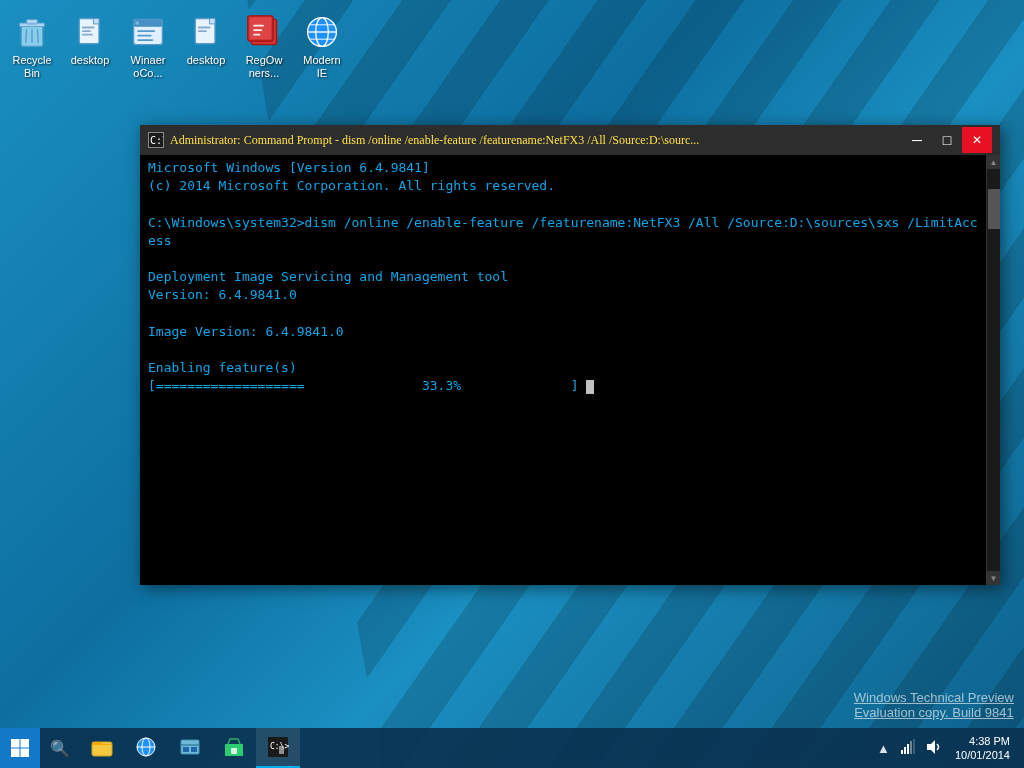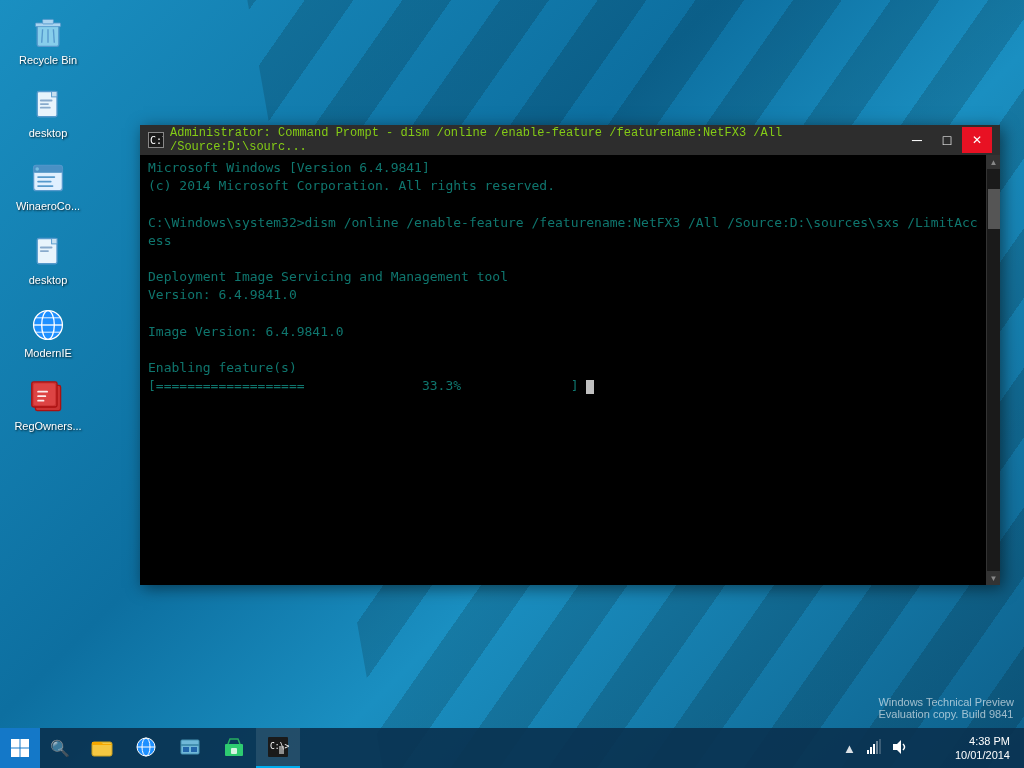--- a/index.html
+++ b/index.html
@@ -39,21 +39,21 @@
     }
 
     
     .desktop-icons {
       position: absolute;
       left: 0;
       top: 0;
       width: 100px;
       padding: 8px;
       display: flex;
-      flex-direction: column;
+      flex-direction: row;
       gap: 10px;
     }
 
     .desktop-icon {
       display: flex;
       flex-direction: column;
       align-items: center;
       width: 80px;
       padding: 4px;
       cursor: pointer;
@@ -107,24 +107,24 @@
       background: #666;
       border: 1px solid #888;
       display: flex;
       align-items: center;
       justify-content: center;
       font-size: 10px;
       color: white;
     }
 
     .cmd-titlebar-text {
-      color: #84cc16;
+      color: #fde047;
       font-size: 12px;
       flex: 1;
-      font-family: Liberation Mono, monospace;
+      font-family: Liberation Serif, serif;
     }
 
     .cmd-titlebar-buttons {
       display: flex;
       gap: 0;
     }
 
     .titlebar-btn {
       width: 30px;
       height: 26px;
@@ -149,21 +149,21 @@
       display: flex;
       overflow: hidden;
     }
 
     .cmd-content {
       flex: 1;
       padding: 4px 8px;
       overflow-y: auto;
       font-family: 'Lucida Console', 'Courier New', monospace;
       font-size: 13px;
-      color: #0f766e;
+      color: #0ea5e9;
       line-height: 1.4;
     }
 
     .cmd-content pre {
       white-space: pre-wrap;
       word-break: break-all;
     }
 
     .cmd-scrollbar {
       width: 14px;
@@ -281,31 +281,31 @@
     .taskbar-clock {
       color: white;
       font-size: 11px;
       text-align: right;
       cursor: pointer;
       padding: 0 6px;
     }
 
     .taskbar-clock div {
       line-height: 1.3;
-      margin-left: 34px;
     }
 
     .watermark {
       position: absolute;
       bottom: 48px;
       right: 10px;
       color: rgba(255,255,255,0.6);
-      font-size: 11px;
-      text-align: left;
+      font-size: 13px;
+      text-align: center;
       pointer-events: none;
+      text-decoration: underline;
     }
 
     
     .svg-icon {
       width: 36px;
       height: 36px;
     }
 
     .sys-icon {
       padding: 0 3px;
@@ -376,43 +376,43 @@
           <rect x="11" y="14" width="14" height="2" rx="1" fill="#88aacc"></rect>
           <rect x="11" y="18" width="10" height="2" rx="1" fill="#88aacc"></rect>
         </svg>
       </div>
       <span class="icon-label">desktop</span>
     </div>
 
     <div class="desktop-icon">
       <div class="icon-img">
         <svg class="svg-icon" viewBox="0 0 40 40" xmlns="http://www.w3.org/2000/svg">
+          <rect x="6" y="6" width="28" height="28" rx="2" fill="#cc3333" stroke="#aa1111" stroke-width="1.5"></rect>
+          <rect x="2" y="2" width="28" height="28" rx="2" fill="#cc3333" stroke="#aa1111" stroke-width="1.5"></rect>
+          <rect x="4" y="4" width="24" height="24" rx="2" fill="#dd4444"></rect>
+          <rect x="8" y="12" width="12" height="2" rx="1" fill="white" opacity="0.9"></rect>
+          <rect x="8" y="17" width="10" height="2" rx="1" fill="white" opacity="0.9"></rect>
+          <rect x="8" y="22" width="8" height="2" rx="1" fill="white" opacity="0.9"></rect>
+        </svg>
+      </div>
+      <span class="icon-label">RegOwners...</span>
+    </div>
+
+    <div class="desktop-icon">
+      <div class="icon-img">
+        <svg class="svg-icon" viewBox="0 0 40 40" xmlns="http://www.w3.org/2000/svg">
           <circle cx="20" cy="20" r="16" fill="#1e90ff" stroke="#0066cc" stroke-width="1"></circle>
           <ellipse cx="20" cy="20" rx="7" ry="16" fill="none" stroke="white" stroke-width="1.5"></ellipse>
           <line x1="4" y1="20" x2="36" y2="20" stroke="white" stroke-width="1.5"></line>
           <line x1="6" y1="12" x2="34" y2="12" stroke="white" stroke-width="1"></line>
           <line x1="6" y1="28" x2="34" y2="28" stroke="white" stroke-width="1"></line>
           <circle cx="20" cy="20" r="16" fill="none" stroke="white" stroke-width="1.5"></circle>
         </svg>
       </div>
       <span class="icon-label">ModernIE</span>
-    </div>
-
-    <div class="desktop-icon">
-      <div class="icon-img">
-        <svg class="svg-icon" viewBox="0 0 40 40" xmlns="http://www.w3.org/2000/svg">
-          <rect x="6" y="6" width="28" height="28" rx="2" fill="#cc3333" stroke="#aa1111" stroke-width="1.5"></rect>
-          <rect x="2" y="2" width="28" height="28" rx="2" fill="#cc3333" stroke="#aa1111" stroke-width="1.5"></rect>
-          <rect x="4" y="4" width="24" height="24" rx="2" fill="#dd4444"></rect>
-          <rect x="8" y="12" width="12" height="2" rx="1" fill="white" opacity="0.9"></rect>
-          <rect x="8" y="17" width="10" height="2" rx="1" fill="white" opacity="0.9"></rect>
-          <rect x="8" y="22" width="8" height="2" rx="1" fill="white" opacity="0.9"></rect>
-        </svg>
-      </div>
-      <span class="icon-label">RegOwners...</span>
     </div>
 
   </div>
 
   <div class="cmd-window">
     <div class="cmd-titlebar">
       <div class="cmd-titlebar-icon">
         <svg width="14" height="14" viewBox="0 0 14 14" xmlns="http://www.w3.org/2000/svg">
           <rect width="14" height="14" fill="#1a1a1a"></rect>
           <text x="1" y="11" font-size="10" fill="white" font-family="monospace">C:\</text>

